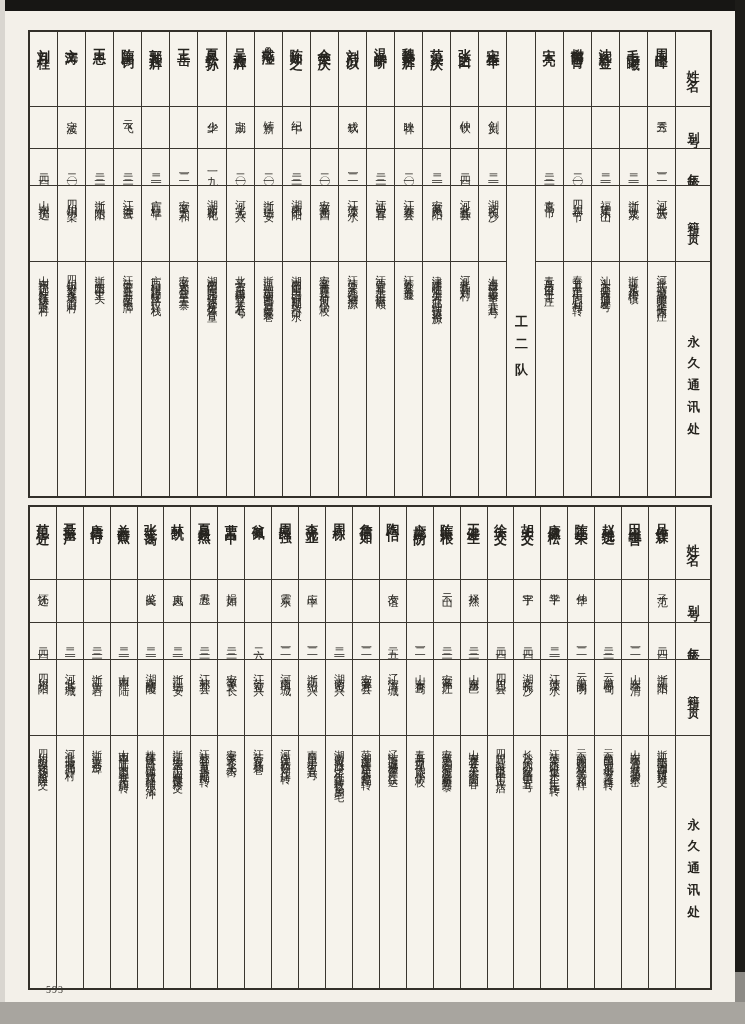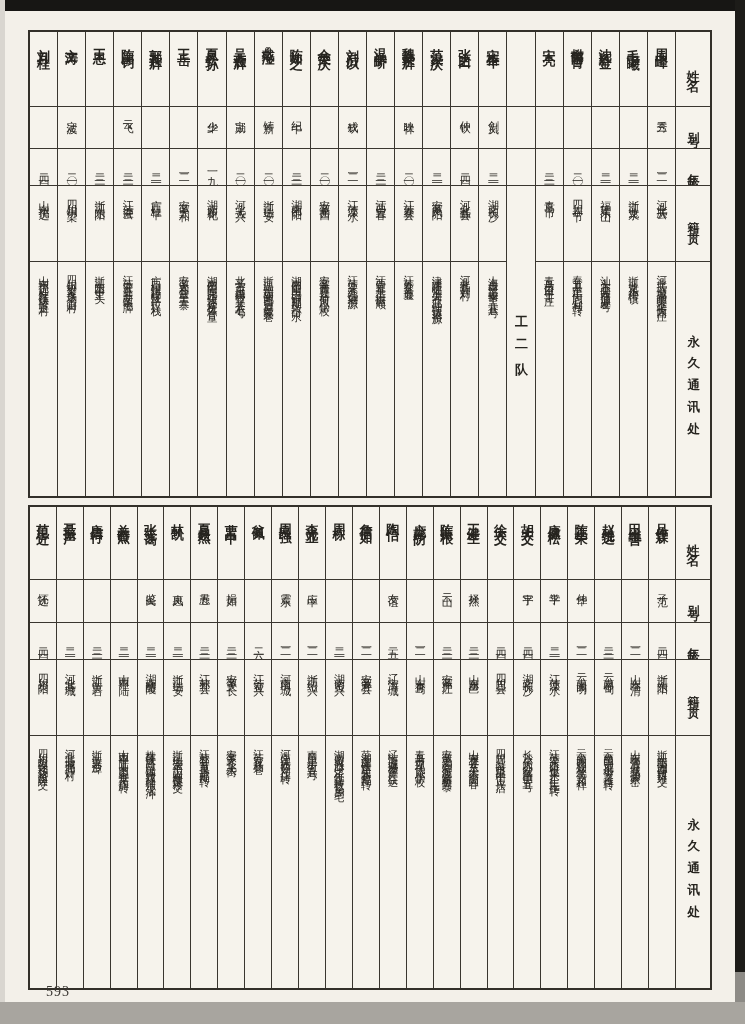--- a/index.html
+++ b/index.html
@@ -55,21 +55,21 @@
   .h-alias .vt{font-size:12px;letter-spacing:6px;}
   .h-age .vt{font-size:12px;letter-spacing:4px;}
   .h-origin .vt{font-size:12px;letter-spacing:12px;}
   .h-addr .vt{font-size:12.5px;letter-spacing:22px;}
 
   .sec{font-size:13px;font-weight:bold;letter-spacing:24px;}
   .note{font-style:normal;font-size:8px;letter-spacing:0;display:inline;}
 
   .page-number{
     position:absolute;left:46px;top:984px;
-    font-size:14px;color:#3a3732;letter-spacing:1px;
+    font-size:10px;color:#3a3732;letter-spacing:1px;
   }
 </style>
 </head>
 <body>
 
 <div class="scan">
   <div class="edge-top"></div>
   <div class="edge-right"></div>
   <div class="edge-left"></div>
   <div class="corner-br"></div>

